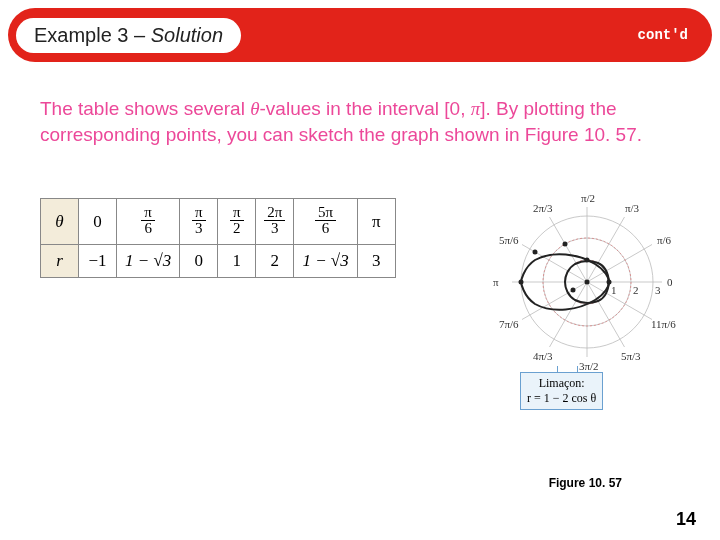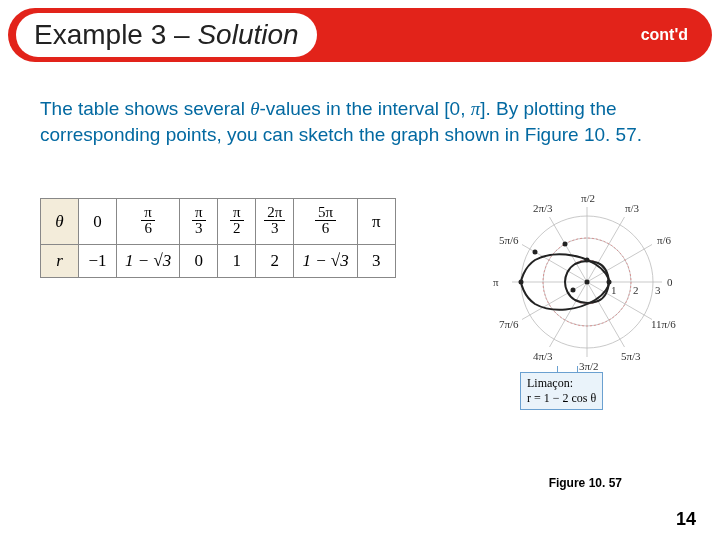--- a/index.html
+++ b/index.html
@@ -1,35 +1,35 @@
 <!DOCTYPE html>
 <html><head>
 <meta charset="utf-8">
 <style>
   * { box-sizing: border-box; margin: 0; padding: 0; }
   body { width: 720px; height: 540px; background: #fff; font-family: Arial, Helvetica, sans-serif; position: relative; overflow: hidden; }
   .header-bar { position: absolute; top: 8px; left: 8px; right: 8px; height: 54px; background: #e2231a; border-radius: 27px; display: flex; align-items: center; justify-content: space-between; padding: 0 24px 0 6px; }
   .header-pill { background: #fff; border-radius: 22px; padding: 6px 18px; margin-left: 2px; }
-  .header-title { font-size: 28px; color: #222; }
+  .header-title { font-size: 20px; color: #222; }
   .header-title .ital { font-style: italic; }
-  .contd { color: #fff; font-size: 16px; font-weight: bold; }
-  .body-text { position: absolute; top: 96px; left: 40px; right: 40px; font-size: 19px; line-height: 1.35; color: #0369a1; }
+  .contd { color: #fff; font-size: 14px; font-weight: bold; font-family: Liberation Mono, monospace; }
+  .body-text { position: absolute; top: 96px; left: 40px; right: 40px; font-size: 19px; line-height: 1.35; color: #ec4899; }
   .theta { font-family: 'Times New Roman', serif; font-style: italic; }
   .table-wrap { position: absolute; top: 198px; left: 40px; }
   table.values { border-collapse: collapse; }
   table.values td, table.values th { border: 1px solid #888; padding: 6px 8px; text-align: center; vertical-align: middle; font-family: 'Times New Roman', serif; font-size: 17px; min-width: 38px; }
   table.values .rowhead { background: #f3ecda; width: 32px; font-style: italic; }
   .frac { display: inline-block; text-align: center; line-height: 1; font-size: 15px; }
   .frac .num { display: block; border-bottom: 1px solid #000; padding: 0 3px; }
   .frac .den { display: block; padding: 0 3px; }
   .rad { white-space: nowrap; font-style: italic; }
   .polar-wrap { position: absolute; top: 182px; left: 462px; width: 220px; height: 230px; }
   .polar-svg { width: 220px; height: 200px; }
   .angle-label { font-family: 'Times New Roman', serif; font-size: 11px; fill: #333; }
-  .callout-box { position: absolute; bottom: 2px; left: 58px; border: 1px solid #6aa0d0; background: #eaf3fa; padding: 3px 6px; font-family: 'Times New Roman', serif; font-size: 12px; }
+  .callout-box { position: absolute; bottom: 2px; left: 58px; border: 1px solid #6aa0d0; background: #eaf3fa; padding: 3px 6px; font-family: 'Times New Roman', serif; font-size: 12px; text-align: center; }
   .callout-line { position: absolute; width: 1px; height: 14px; background: #6aa0d0; left: 95px; bottom: 32px; }
   .callout-line2 { position: absolute; width: 1px; height: 14px; background: #6aa0d0; left: 115px; bottom: 32px; }
   .figure-label { position: absolute; bottom: 50px; right: 98px; font-size: 12px; font-weight: bold; text-align: center; }
   .page-num { position: absolute; bottom: 10px; right: 24px; font-size: 18px; font-weight: bold; }
 </style>
 </head>
 <body>
 
 <div class="header-bar">
   <div class="header-pill">

